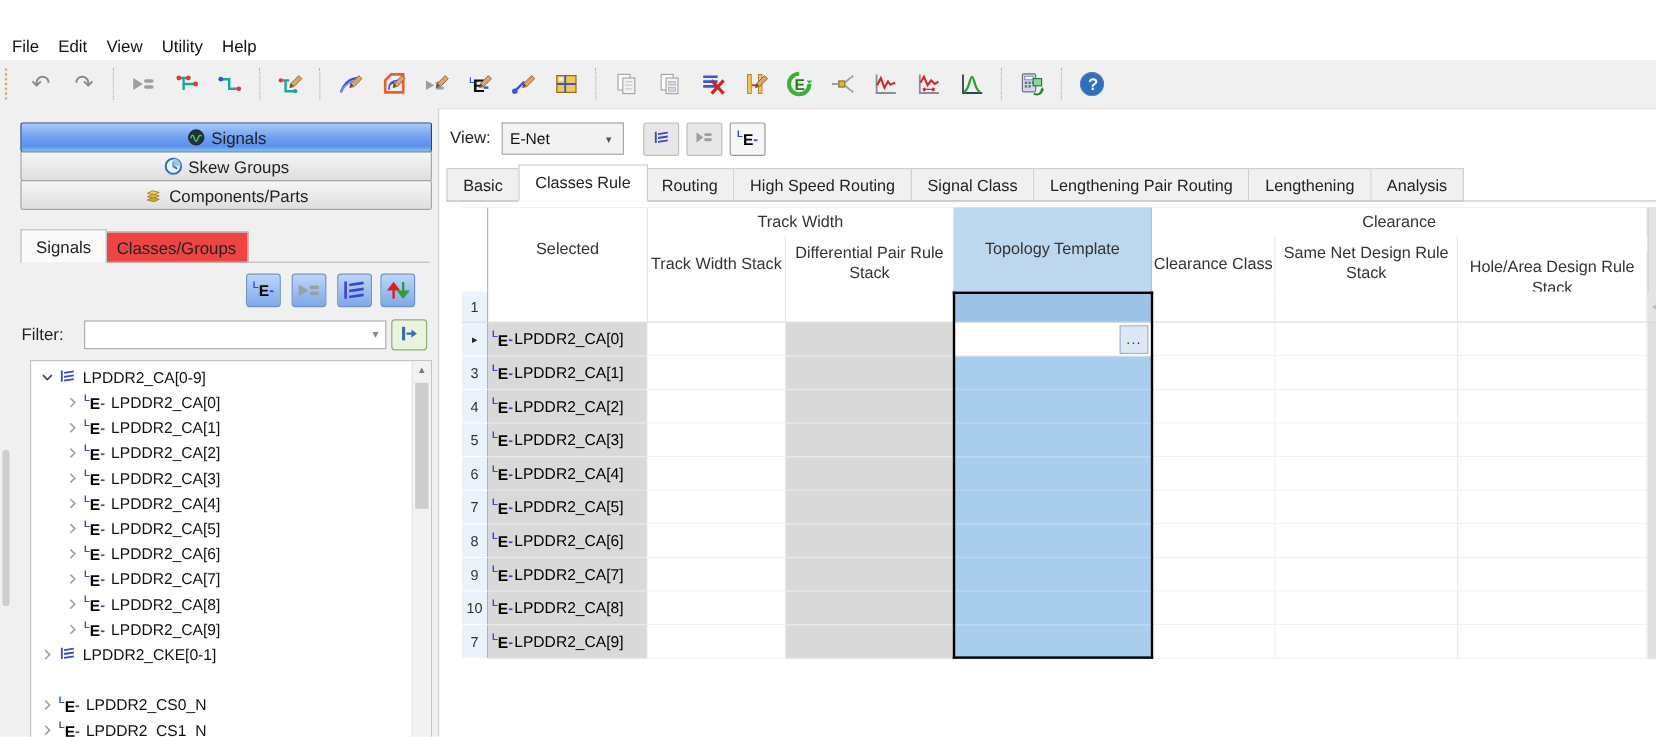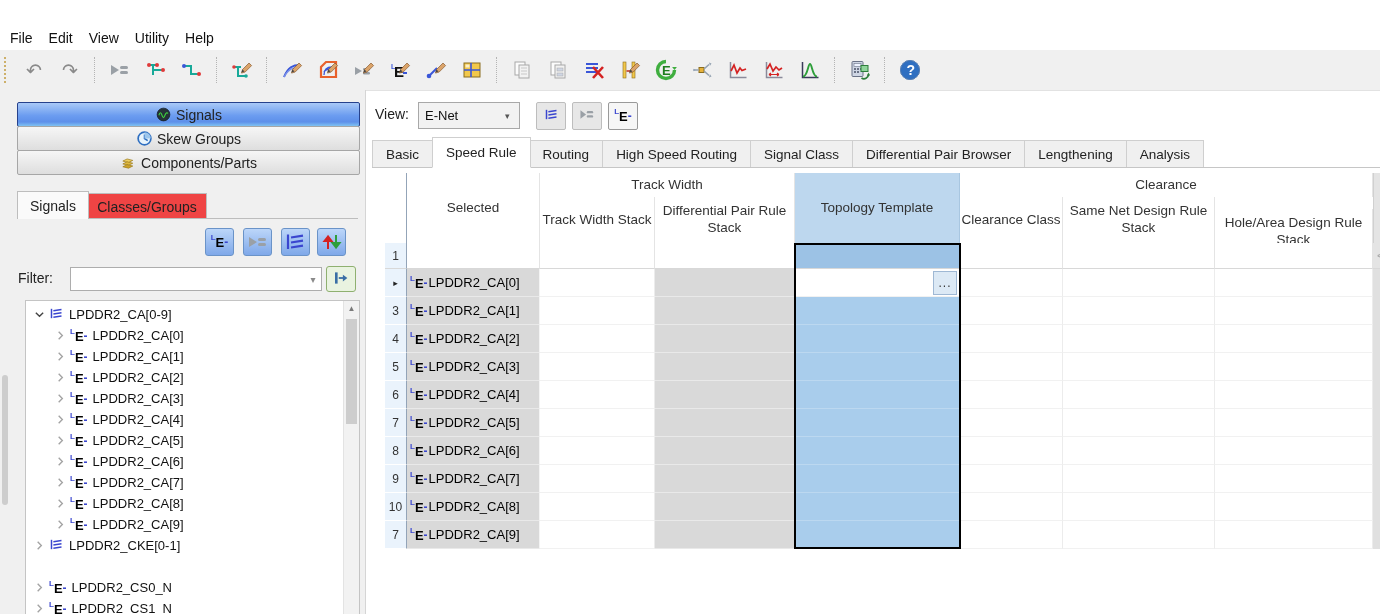--- a/index.html
+++ b/index.html
@@ -613,25 +613,25 @@
         <span class="enet">
           <span class="sl">L</span>
           <span class="e">E</span>
           <span class="d">-</span>
         </span>
       </div>
     </div>
 
   <div class="abs main-tabs" id="maintabs">
       <div class="m-tab">Basic</div>
-      <div class="m-tab active">Speed Rule</div>
+      <div class="m-tab active">Classes Rule</div>
       <div class="m-tab">Routing</div>
       <div class="m-tab">High Speed Routing</div>
       <div class="m-tab">Signal Class</div>
-      <div class="m-tab">Differential Pair Browser</div>
+      <div class="m-tab">Lengthening Pair Routing</div>
       <div class="m-tab">Lengthening</div>
       <div class="m-tab">Analysis</div>
     </div>
   <div class="abs tabline"></div>
 
   <div class="abs" id="tablewrap">
       <div class="cell " style="left:0px;top:0px;width:995px;height:1px;background:#c6c6c6;"></div>
       <div class="cell " style="left:0px;top:0px;width:1px;height:376px;background:#c6c6c6;"></div>
       <div class="cell hcell" style="left:0px;top:0px;width:22px;height:70px;border-right:1px solid #93a4b8;"></div>
       <div class="cell hcell" style="left:22px;top:0px;width:133px;height:70px;">Selected</div>

